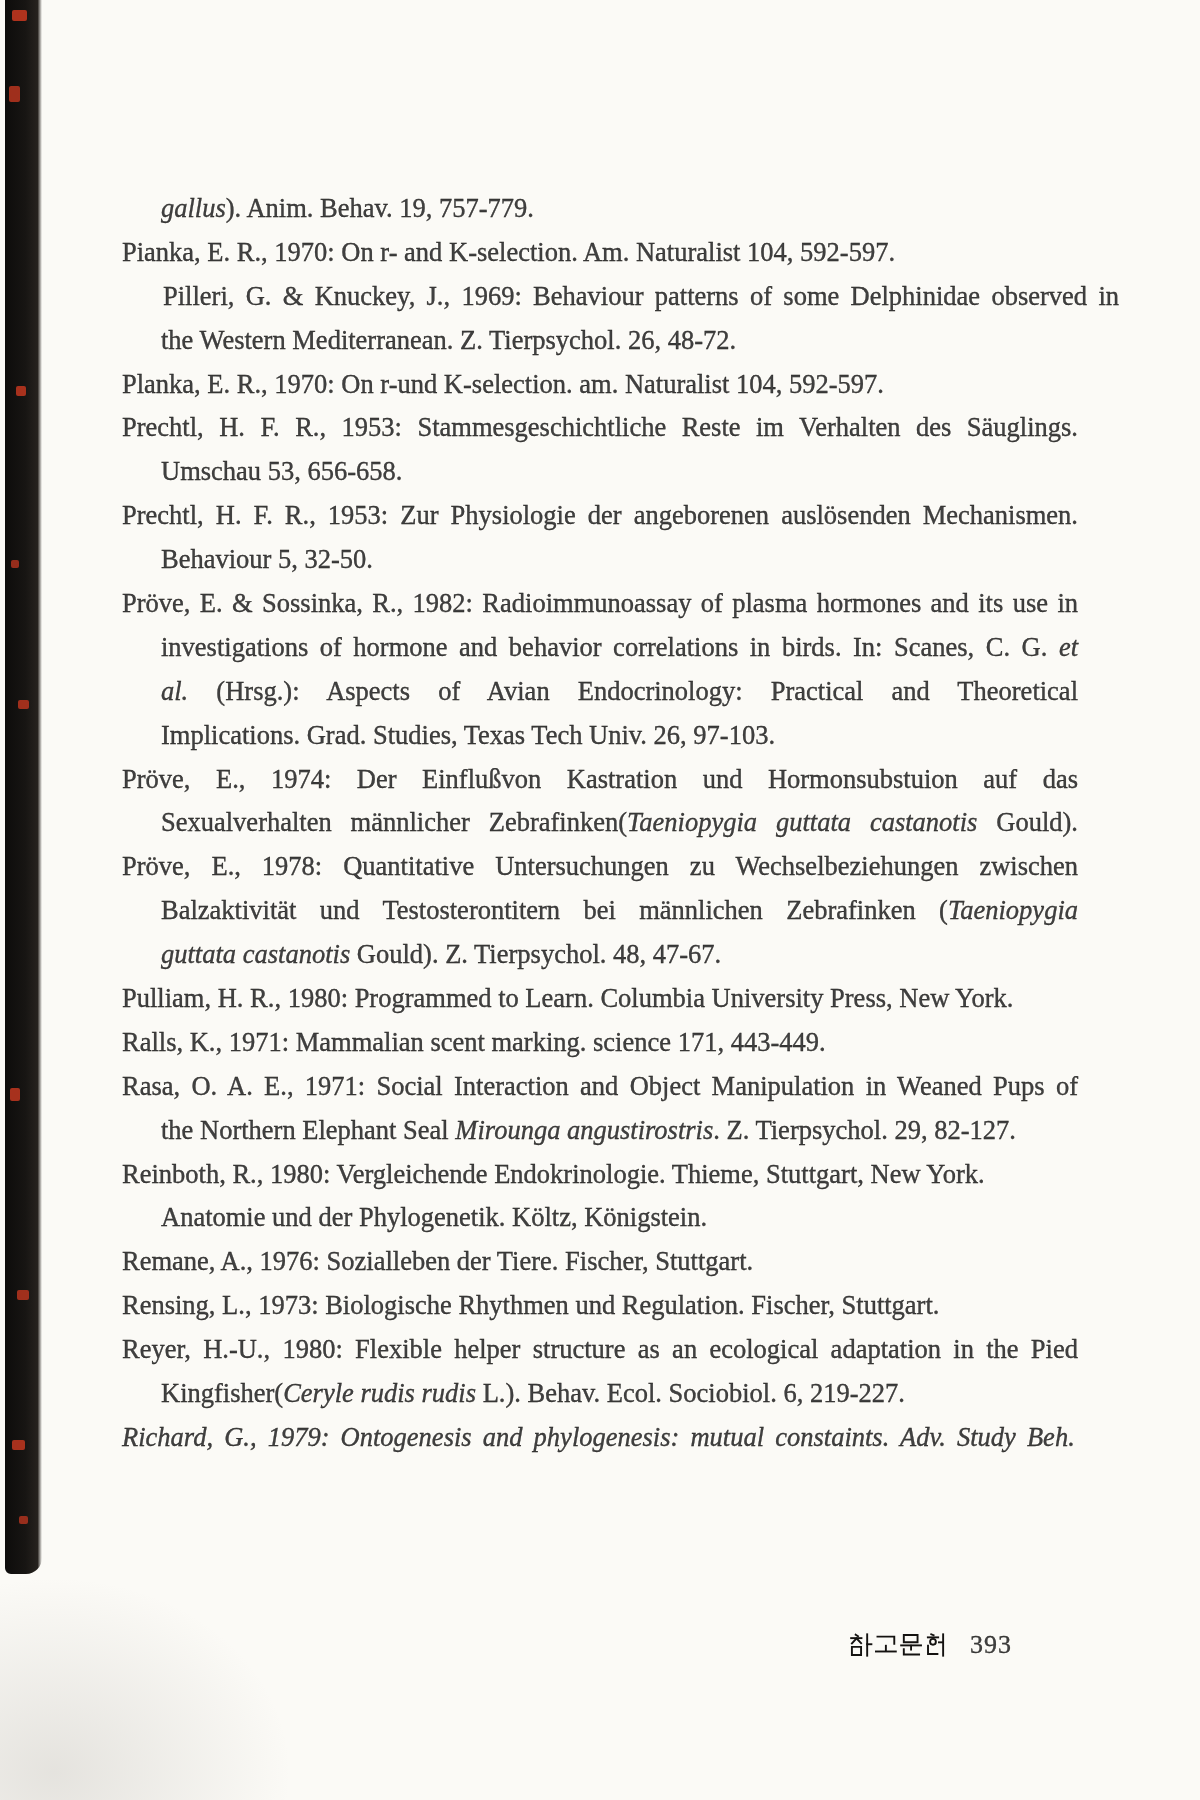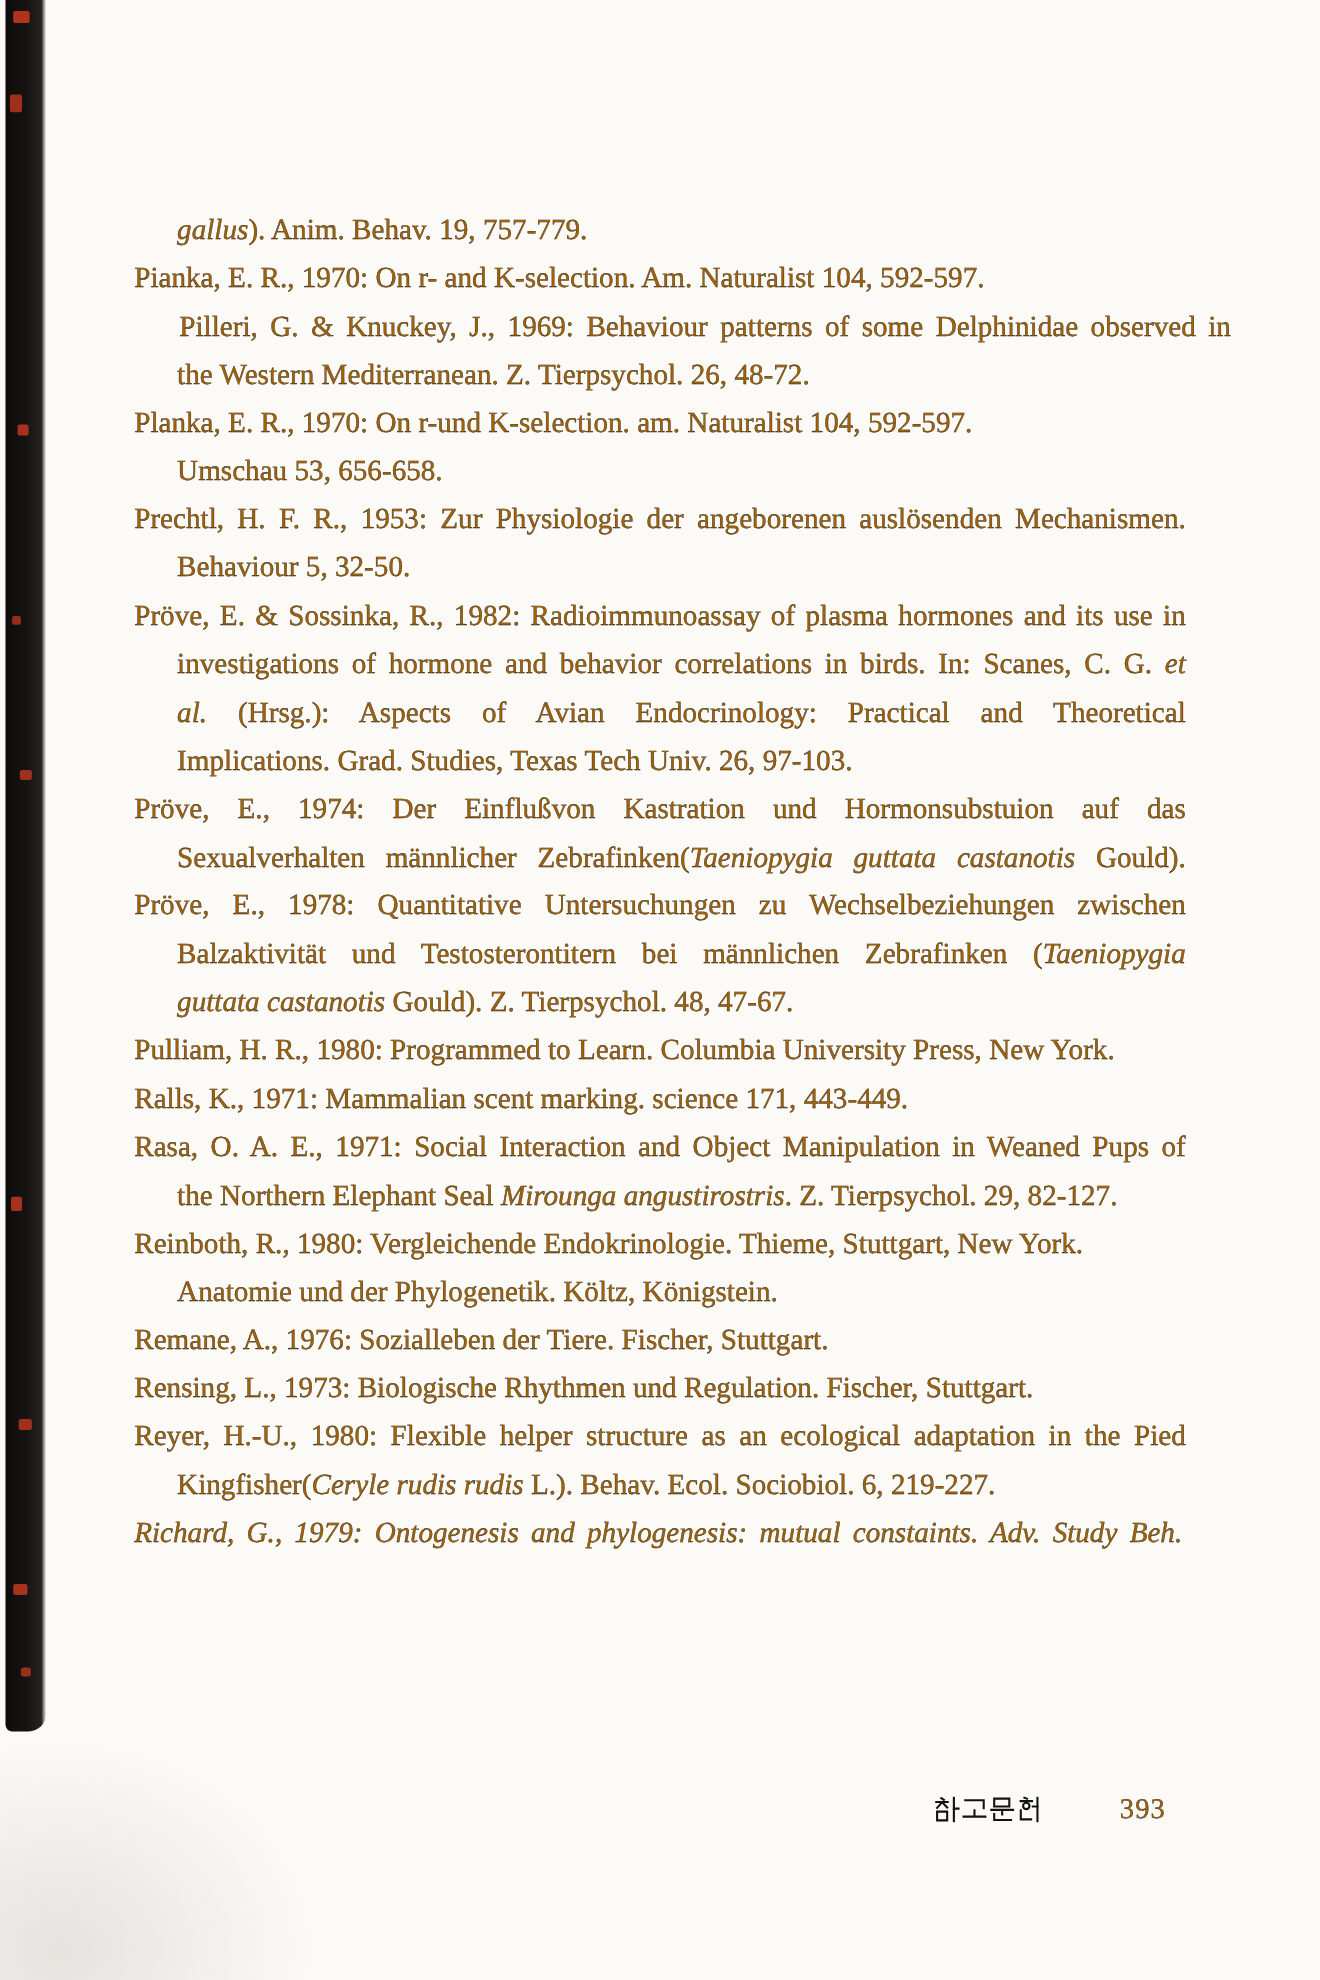--- a/index.html
+++ b/index.html
@@ -1,21 +1,21 @@
 <!DOCTYPE html>
 <html><head>
 <meta charset="utf-8">
 <title>Document</title>
 <style>
   html, body { margin:0; padding:0; background:#fbfaf6; }
   .page {
     position:relative; width:1200px; height:1800px;
     background:#fbfaf6; overflow:hidden;
     font-family:"Liberation Serif", "DejaVu Serif", serif;
-    color:#a16207;
+    color:#404040;
   }
   
   .scan-band {
     position:absolute; left:5px; top:0; width:37px; height:1574px;
     background:linear-gradient(90deg,#0d0c0b 0%,#171513 55%,#26221e 88%, rgba(38,34,30,0) 100%);
     border-radius:0 0 16px 6px;
   }
   .speck { position:absolute; display:block; background:#b8351f; border-radius:2px; }
   .corner-shade {
     position:absolute; left:0; bottom:0; width:300px; height:230px;
@@ -31,21 +31,21 @@
   }
   .ref-line.indent { padding-left:39px; }
   .it { font-style:italic; }
   .footer {
     position:absolute; left:850px; top:1629px; height:32px;
     display:flex; align-items:center; gap:20px;
     -webkit-text-stroke:0.3px #1a1816;
   }
   .korean-label { display:inline-flex; align-items:center; }
   .korean-label svg { display:block; }
-  .pagenum { font-size:26px; line-height:32px; letter-spacing:1px;margin-left:48px; }
+  .pagenum { font-size:26px; line-height:32px; letter-spacing:1px; }
   .hangul-stroke { stroke:#141210; stroke-width:2.5; fill:none; stroke-linecap:square; }
   .hangul-fill { fill:none; }
 </style>
 </head>
 <body>
 
 <div class="page">
 
   <div class="scan-band">
     <i class="speck" style="top:10px;left:7px;width:15px;height:11px;opacity:.95"></i>
@@ -60,20 +60,21 @@
   </div>
 
   <div class="corner-shade"></div>
 
   <main class="refs">
       <div class="ref-line indent"><span class="line-text" style="word-spacing: 0px; letter-spacing: 0px;"><span class="it">gallus</span><span>). Anim. Behav. 19, 757-779.</span></span></div>
       <div class="ref-line"><span class="line-text" style="word-spacing: 0px; letter-spacing: 0px;"><span>Pianka, E. R., 1970: On r- and K-selection. Am. Naturalist 104, 592-597.</span></span></div>
       <div class="ref-line"><span class="line-text" style="word-spacing: 4.67969px; letter-spacing: 0px; margin-left: 41px;"><span>Pilleri, G. &amp; Knuckey, J., 1969: Behaviour patterns of some Delphinidae observed in</span></span></div>
       <div class="ref-line indent"><span class="line-text" style="word-spacing: 0px; letter-spacing: 0px;"><span>the Western Mediterranean. Z. Tierpsychol. 26, 48-72.</span></span></div>
       <div class="ref-line"><span class="line-text" style="word-spacing: 0px; letter-spacing: 0px;"><span>Planka, E. R., 1970: On r-und K-selection. am. Naturalist 104, 592-597.</span></span></div>
+      <div class="ref-line"><span class="line-text" style="word-spacing: 8.86406px; letter-spacing: 0px;"><span>Prechtl, H. F. R., 1953: Stammesgeschichtliche Reste im Verhalten des Säuglings.</span></span></div>
       <div class="ref-line indent"><span class="line-text" style="word-spacing: 0px; letter-spacing: 0px;"><span>Umschau 53, 656-658.</span></span></div>
       <div class="ref-line"><span class="line-text" style="word-spacing: 5.43438px; letter-spacing: 0px;"><span>Prechtl, H. F. R., 1953: Zur Physiologie der angeborenen auslösenden Mechanismen.</span></span></div>
       <div class="ref-line indent"><span class="line-text" style="word-spacing: 0px; letter-spacing: 0px;"><span>Behaviour 5, 32-50.</span></span></div>
       <div class="ref-line"><span class="line-text" style="word-spacing: 2.76322px; letter-spacing: 0px;"><span>Pröve, E. &amp; Sossinka, R., 1982: Radioimmunoassay of plasma hormones and its use in</span></span></div>
       <div class="ref-line indent"><span class="line-text" style="word-spacing: 4.90625px; letter-spacing: 0px;"><span>investigations of hormone and behavior correlations in birds. In: Scanes, C. G. </span><span class="it">et</span></span></div>
       <div class="ref-line indent"><span class="line-text" style="word-spacing: 21.4688px; letter-spacing: 0px;"><span class="it">al.</span><span> (Hrsg.): Aspects of Avian Endocrinology: Practical and Theoretical</span></span></div>
       <div class="ref-line indent"><span class="line-text" style="word-spacing: 0px; letter-spacing: 0px;"><span>Implications. Grad. Studies, Texas Tech Univ. 26, 97-103.</span></span></div>
       <div class="ref-line"><span class="line-text" style="word-spacing: 18.8819px; letter-spacing: 0px;"><span>Pröve, E., 1974: Der Einflußvon Kastration und Hormonsubstuion auf das</span></span></div>
       <div class="ref-line indent"><span class="line-text" style="word-spacing: 12.2656px; letter-spacing: 0px;"><span>Sexualverhalten männlicher Zebrafinken(</span><span class="it">Taeniopygia guttata castanotis</span><span> Gould).</span></span></div>
       <div class="ref-line"><span class="line-text" style="word-spacing: 14.3661px; letter-spacing: 0px;"><span>Pröve, E., 1978: Quantitative Untersuchungen zu Wechselbeziehungen zwischen</span></span></div>

